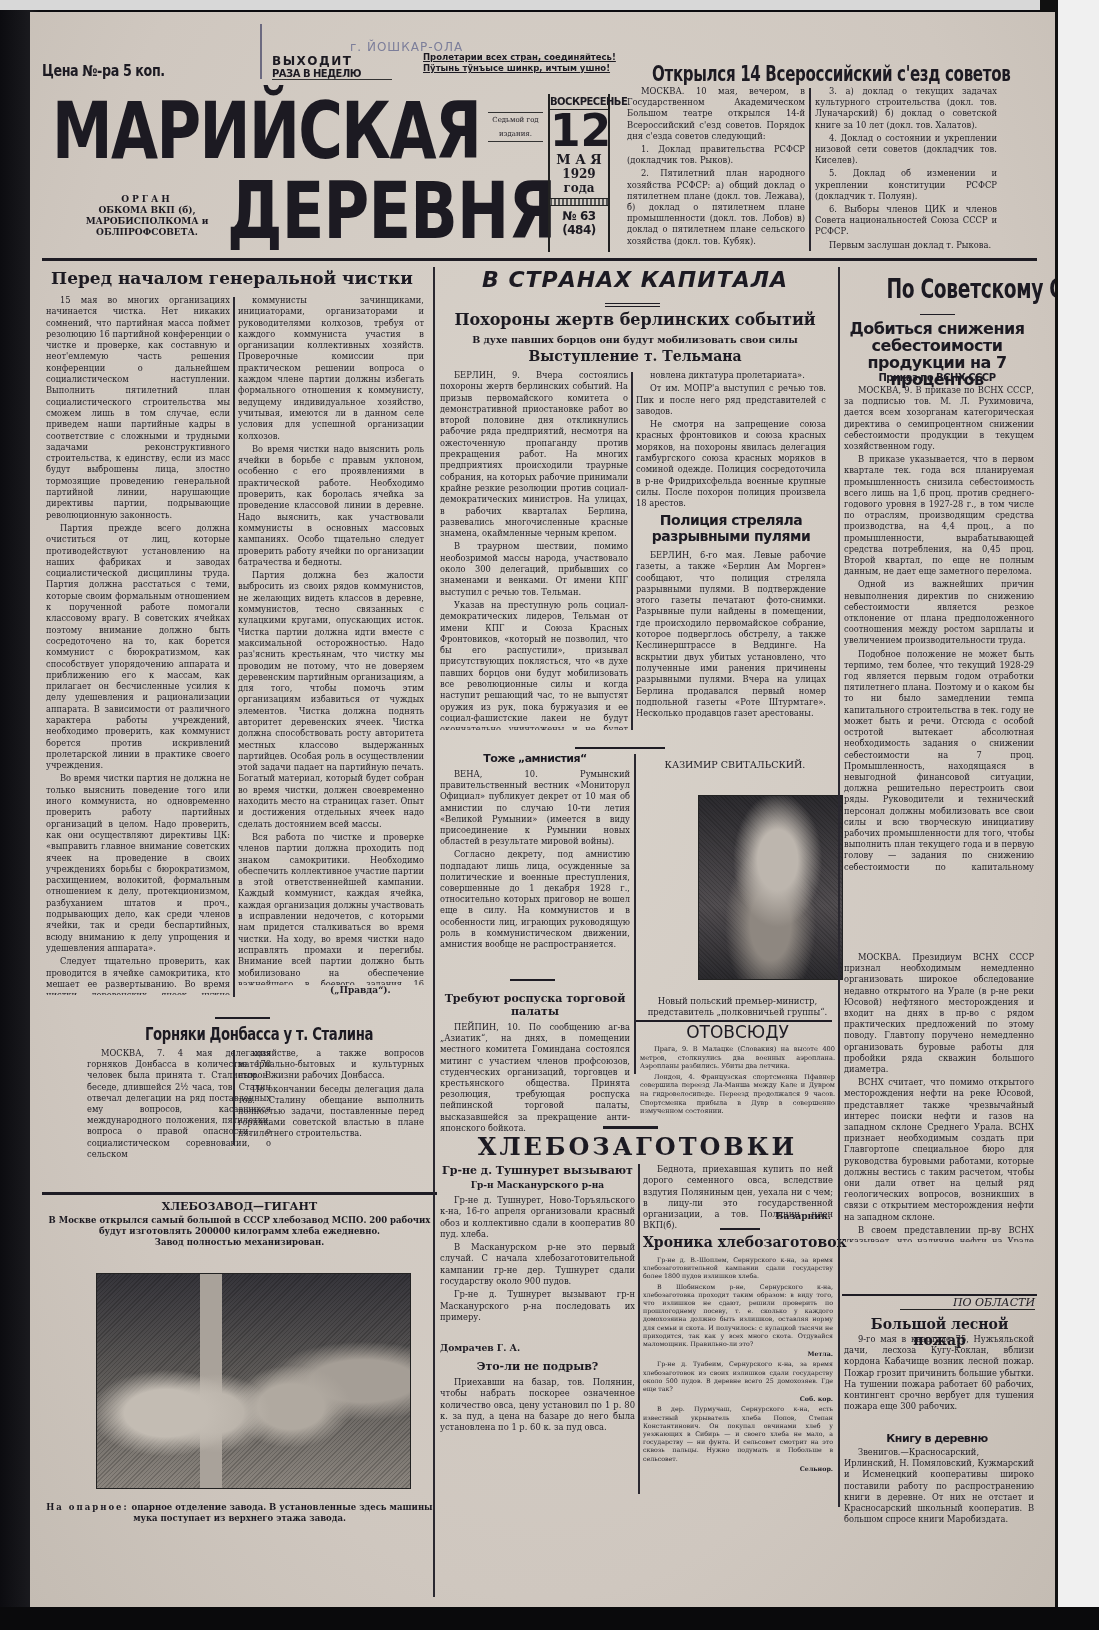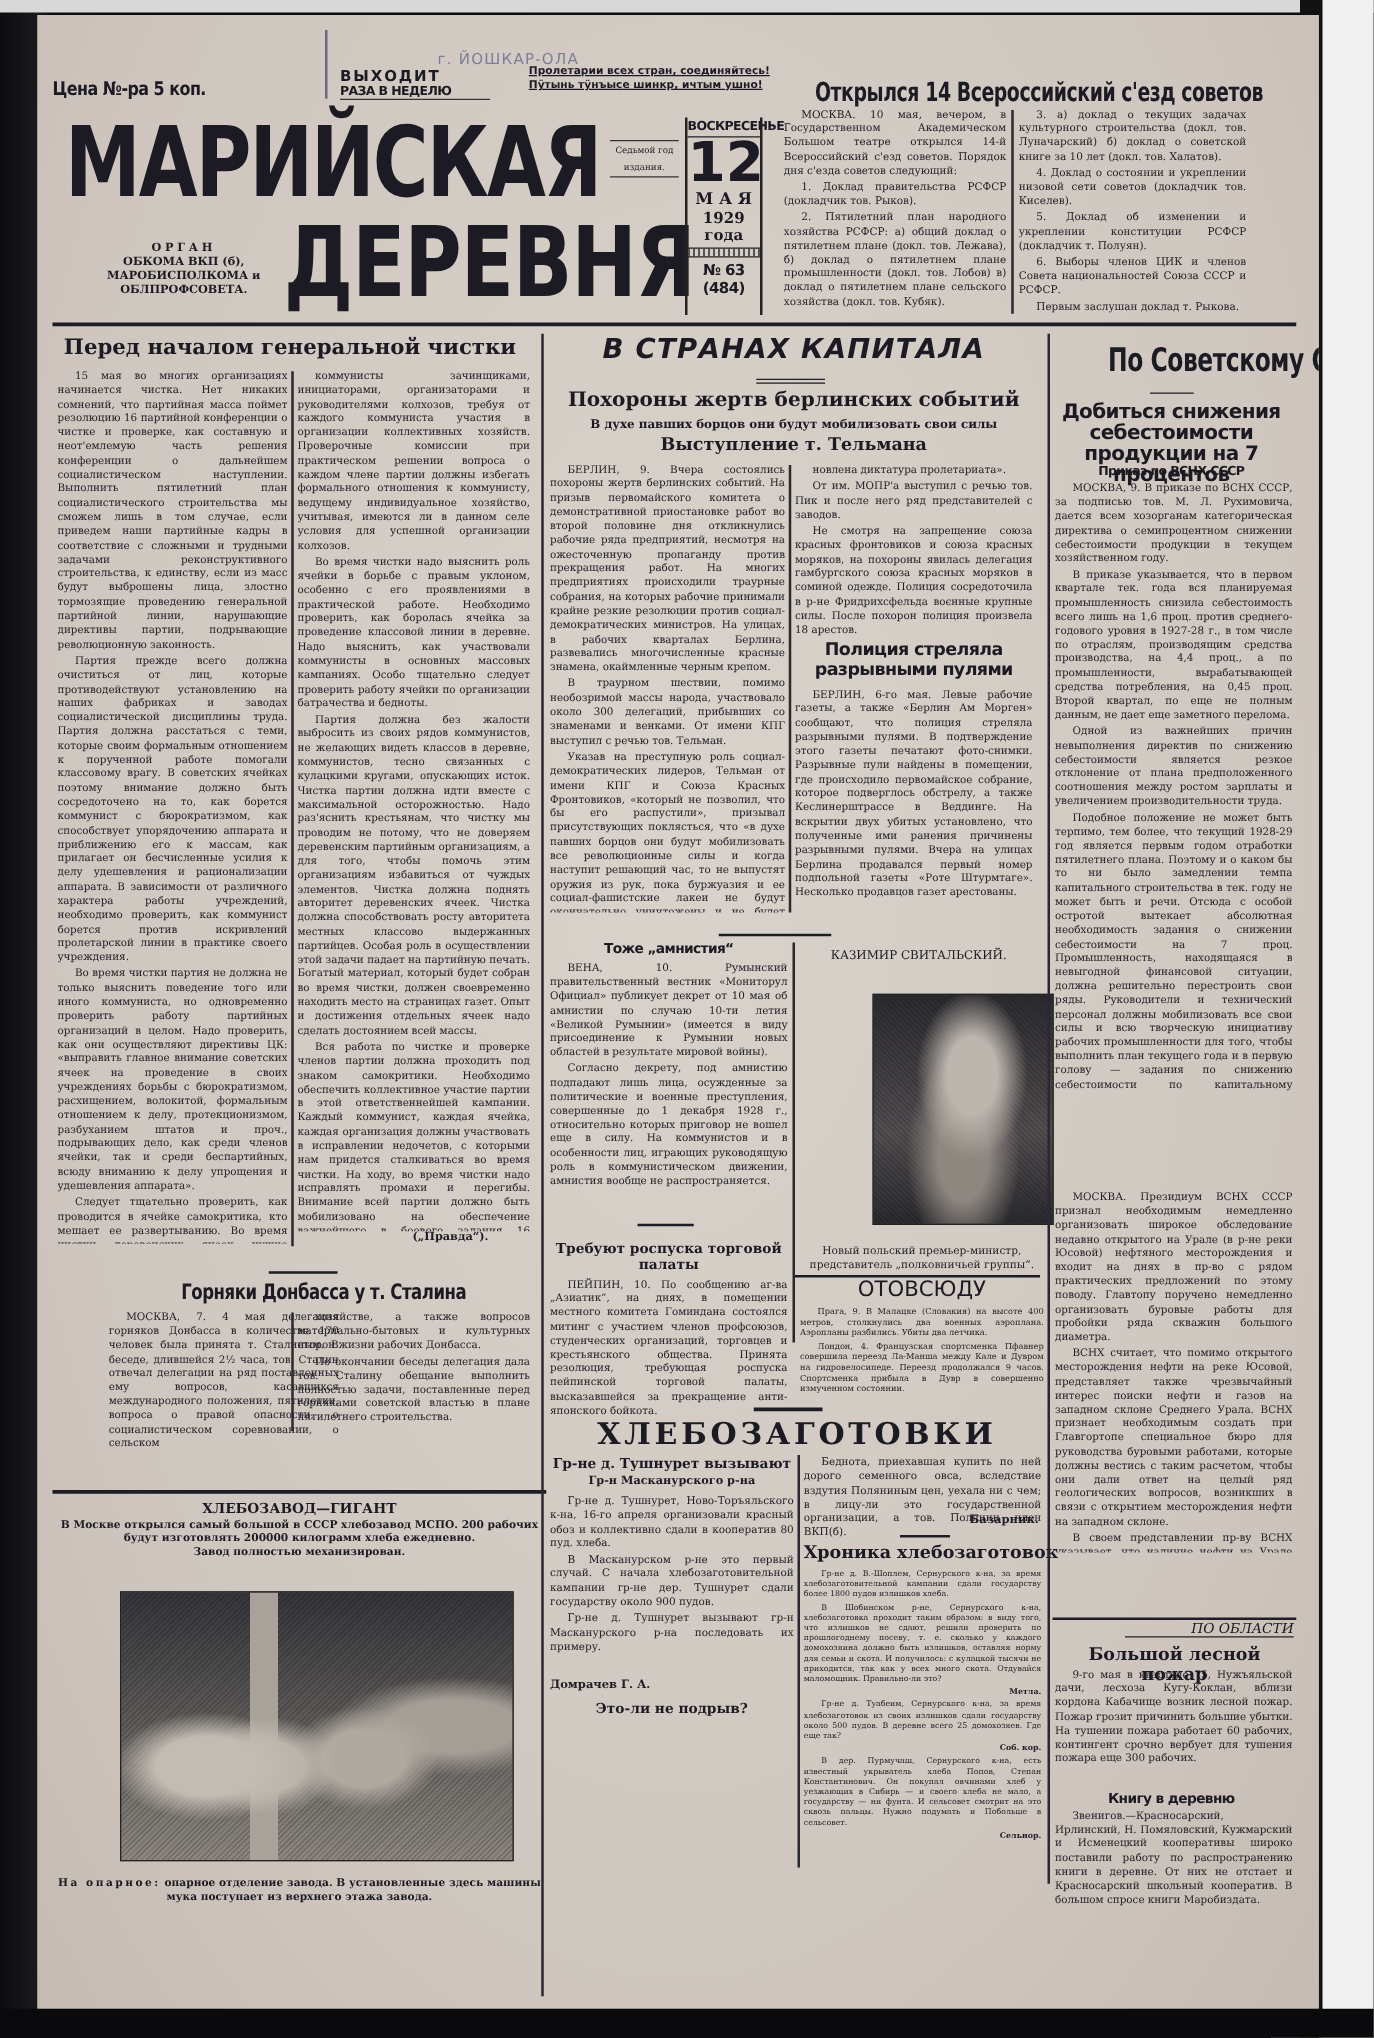--- a/index.html
+++ b/index.html
@@ -207,20 +207,21 @@
   <div class="abs hdl" style="left:410px;top:1152px;width:195px;font-size:11px;">Гр-не д. Тушнурет вызывают</div>
   <div class="abs hdl" style="left:410px;top:1168px;width:195px;font-size:9px;">Гр-н Маскануpского р-на</div>
   <div class="abs txt" style="left:410px;top:1183px;width:195px;font-size:8.4px;line-height:11.3px;">
     <p>Гр-не д. Тушнурет, Ново-Торъяльского к-на, 16-го апреля организовали красный обоз и коллективно сдали в кооператив 80 пуд. хлеба.</p>
     <p>В Маскануpском р-не это первый случай. С начала хлебозаготовительной кампании гр-не дер. Тушнурет сдали государству около 900 пудов.</p>
     <p>Гр-не д. Тушнурет вызывают гр-н Маскануpского р-на последовать их примеру.</p>
   </div>
   <div class="abs txt" style="left:410px;top:1330px;width:190px;text-align:left;font-weight:bold;">Домрачев Г. А.</div>
   <div class="abs hdl" style="left:410px;top:1348px;width:195px;font-size:11px;">Это-ли не подрыв?</div>
   <div class="abs txt" style="left:410px;top:1365px;width:195px;font-size:8.4px;line-height:11.3px;">
+    <p>Приехавши на базар, тов. Полянин, чтобы набрать поскорее означенное количество овса, цену установил по 1 р. 80 к. за пуд, а цена на базаре до него была установлена по 1 р. 60 к. за пуд овса.</p>
   </div>
 
   <div class="vrule" style="left:608px;top:1152px;height:330px;"></div>
   <div class="abs txt" style="left:613px;top:1152px;width:190px;font-size:8.4px;line-height:11.3px;">
     <p>Беднота, приехавшая купить по ней дорого семенного овса, вследствие вздутия Поляниным цен, уехала ни с чем; в лицу-ли это государственной организации, а тов. Полянин член ВКП(б).</p>
   </div>
   <div class="abs txt" style="left:613px;top:1198px;width:188px;text-align:right;font-weight:bold;">Базарник.</div>
   <div class="rule" style="left:690px;top:1216px;width:40px;height:1.5px;"></div>
   <div class="abs hdl" style="left:613px;top:1222px;width:195px;font-size:14px;text-align:left;white-space:nowrap;">Хроника хлебозаготовок</div>
   <div class="abs txt" style="left:613px;top:1244px;width:190px;font-size:6.3px;line-height:8.2px;">

